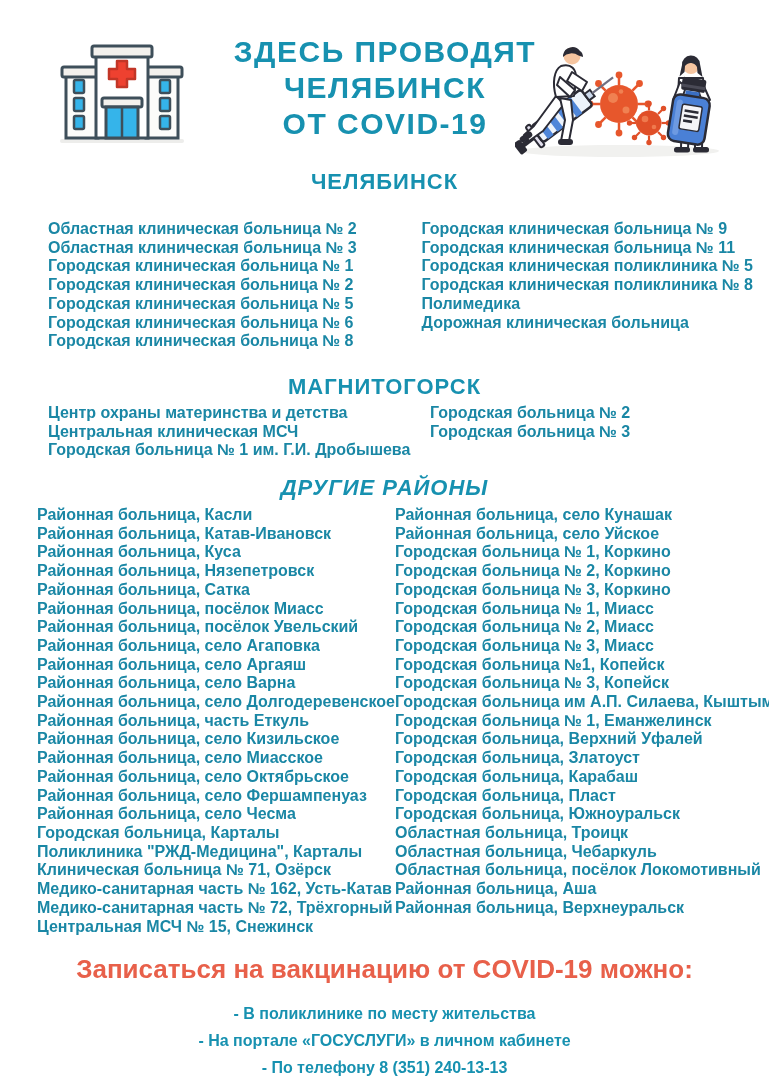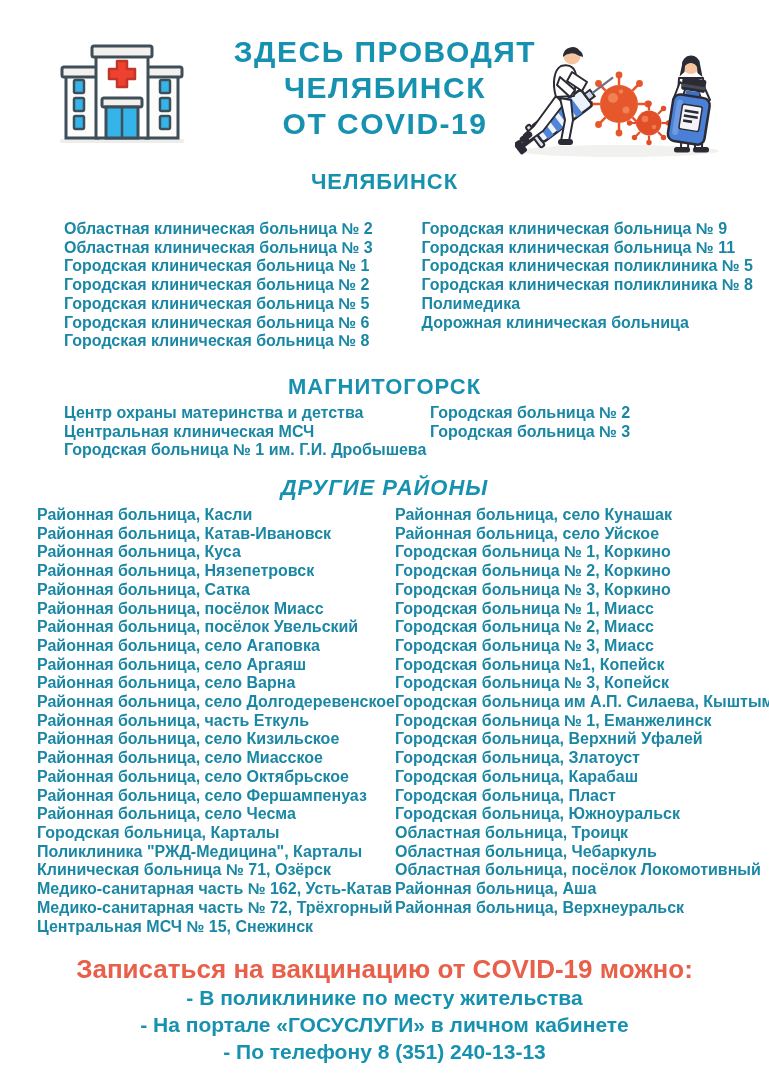--- a/index.html
+++ b/index.html
@@ -29,29 +29,29 @@
   }
   .h2-chel  { margin-top:6px; }
   .h2-mag   { margin-top:23px; }
   .h2-other { margin-top:15px;font-style:italic; }
 
   .cols { display:flex; color:#1a87a5; font-size:16px; line-height:18.7px; }
   .cols .col { box-sizing:border-box; }
   .cols-chel  { margin-top:26px; }
   .cols-mag   { margin-top:5px; }
   .cols-other { margin-top:6px; }
-  .cols-chel .col-l,  .cols-mag .col-l  { padding-left:64px; width:430px; }
+  .cols-chel .col-l,  .cols-mag .col-l  { padding-left:48px; width:430px; }
   .cols-other .col-l { padding-left:37px; width:399px; }
   .col-r { flex:1; padding-right:16px; }
   .hospital-item { white-space:nowrap; }
 
   
   .footer { margin-top:21px; text-align:center; }
   .footer-heading { color:#e8604a; font-size:26px; line-height:24px; }
-  .footer-lines { margin-top:3px; color:#1791b0; font-size:21px; }
+  .footer-lines { margin-top:19px; color:#1791b0; font-size:16px; }
   .footer-line { line-height:27px; }
 </style>
 </head>
 <body>
 
 <div class="poster">
 
   <div class="header">
 
     <svg class="hospital-icon" viewBox="0 0 132 114" aria-hidden="true">

